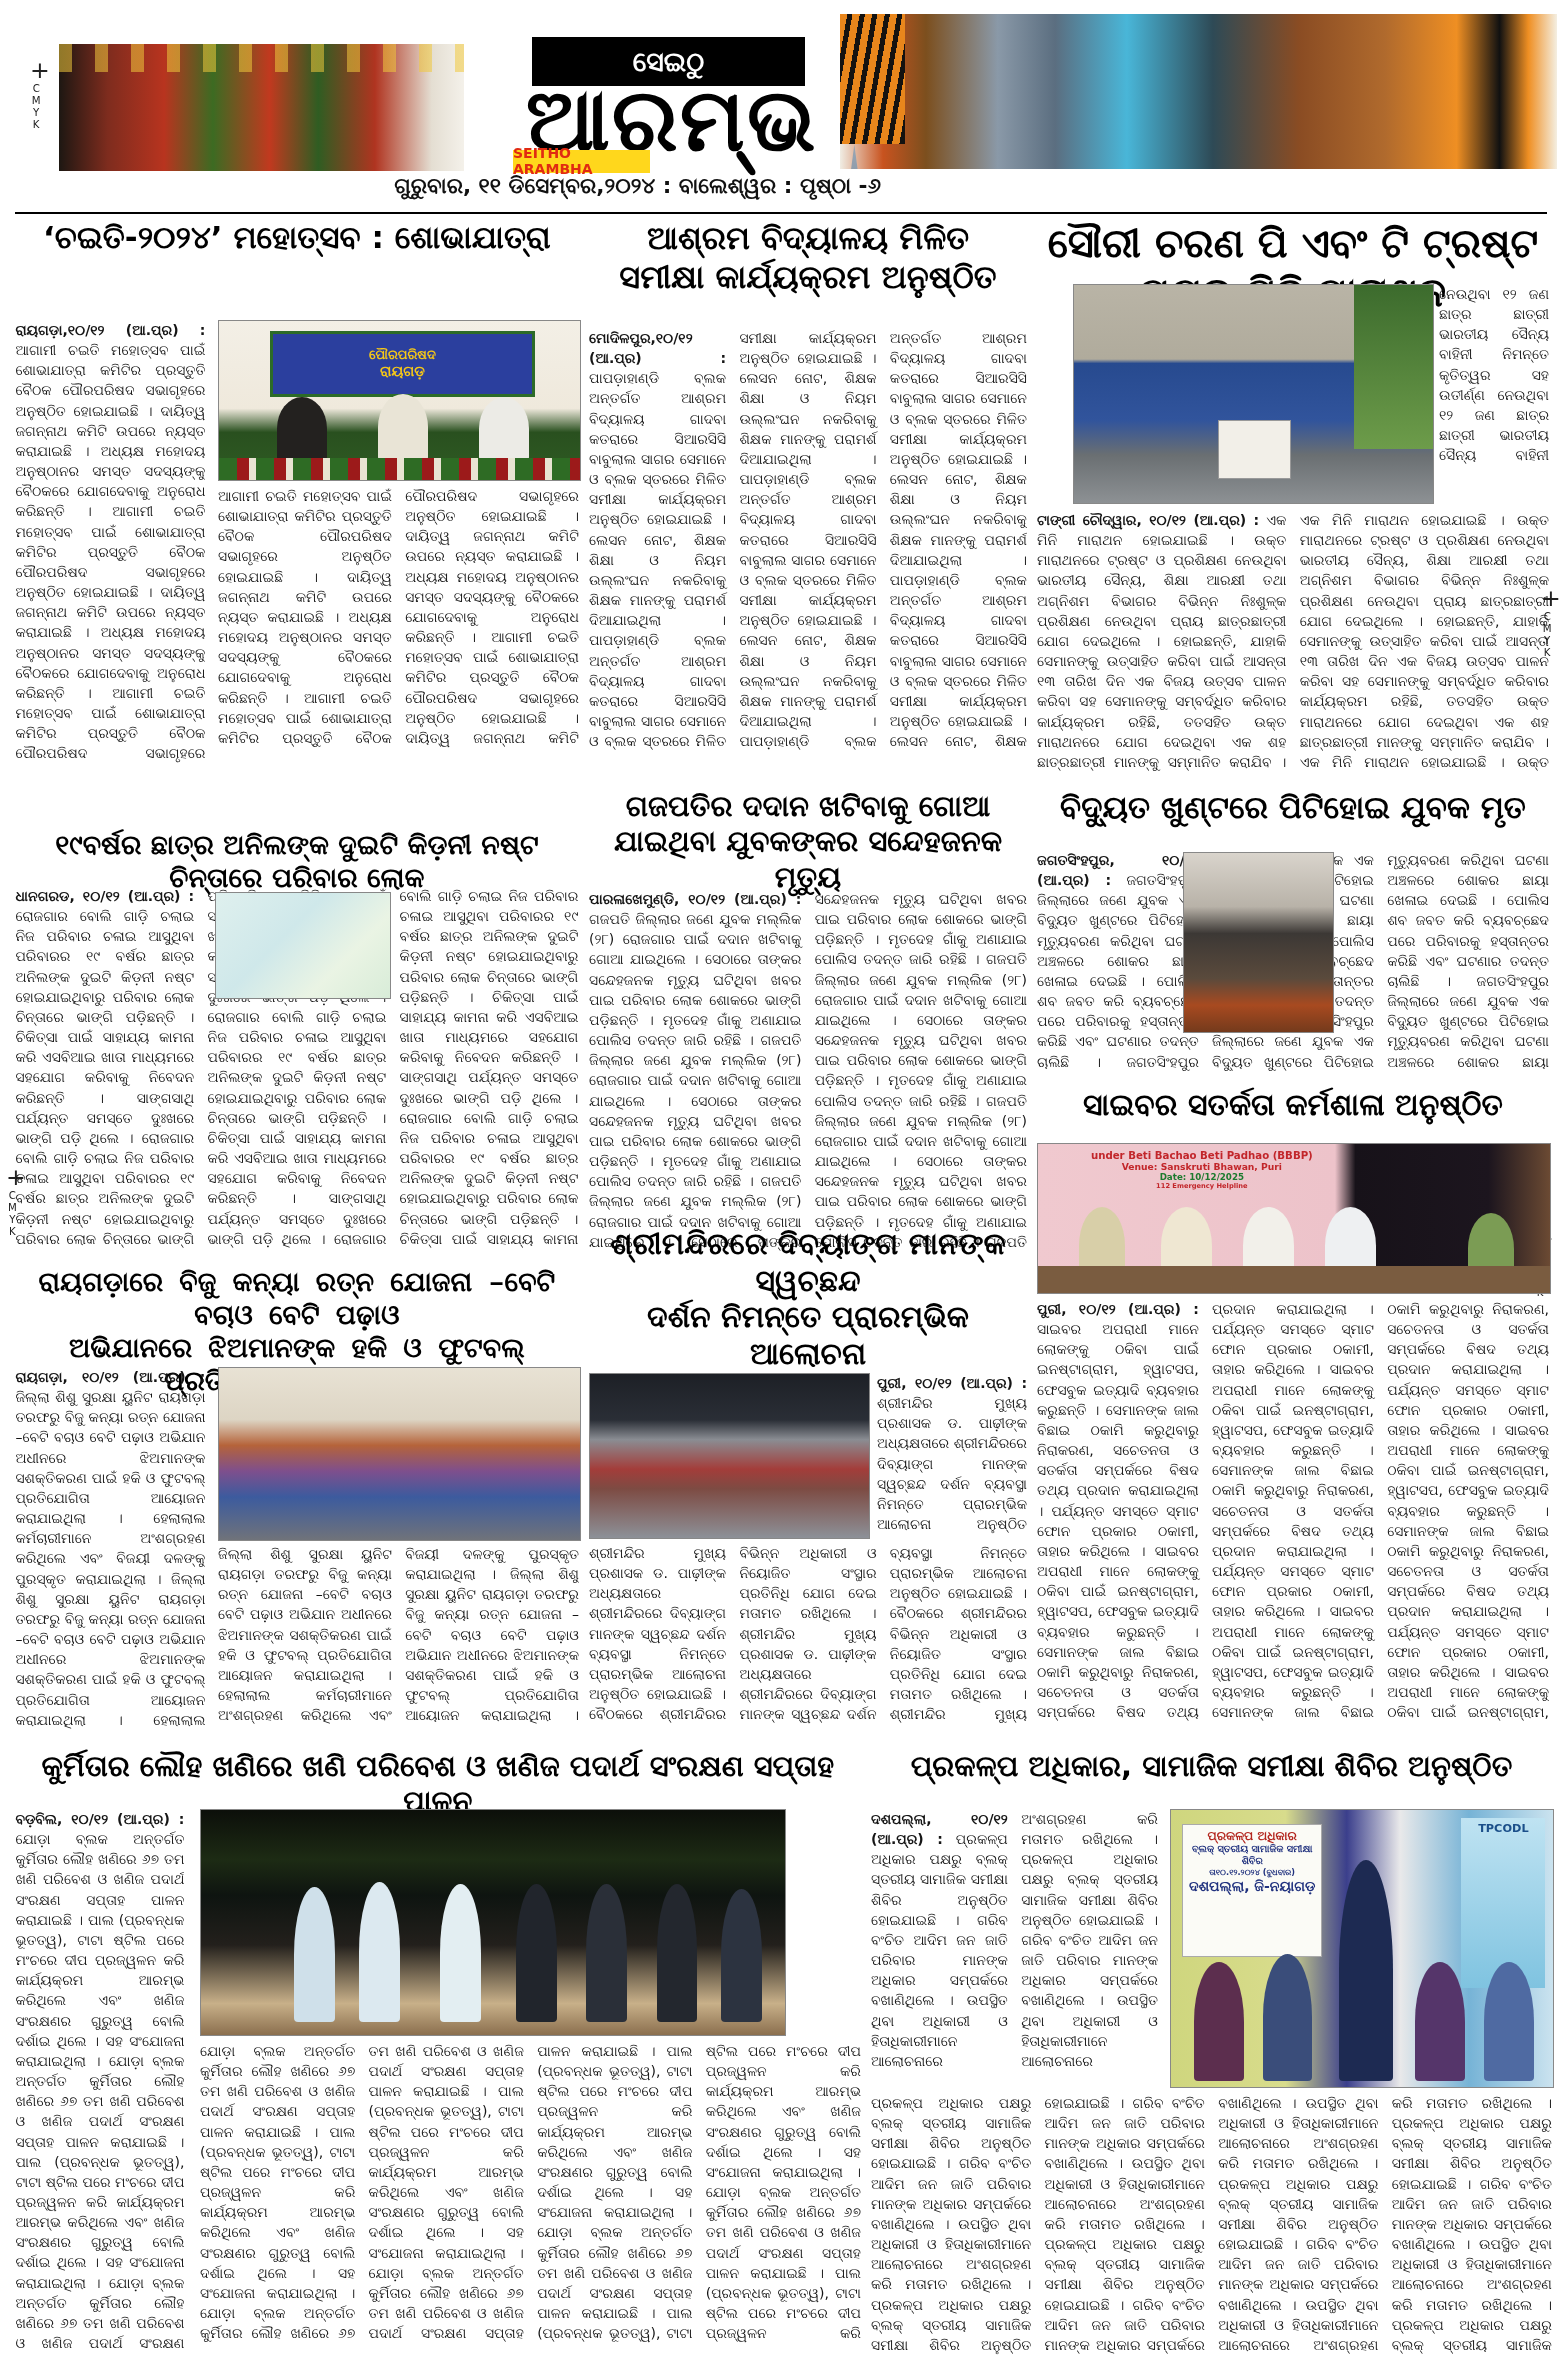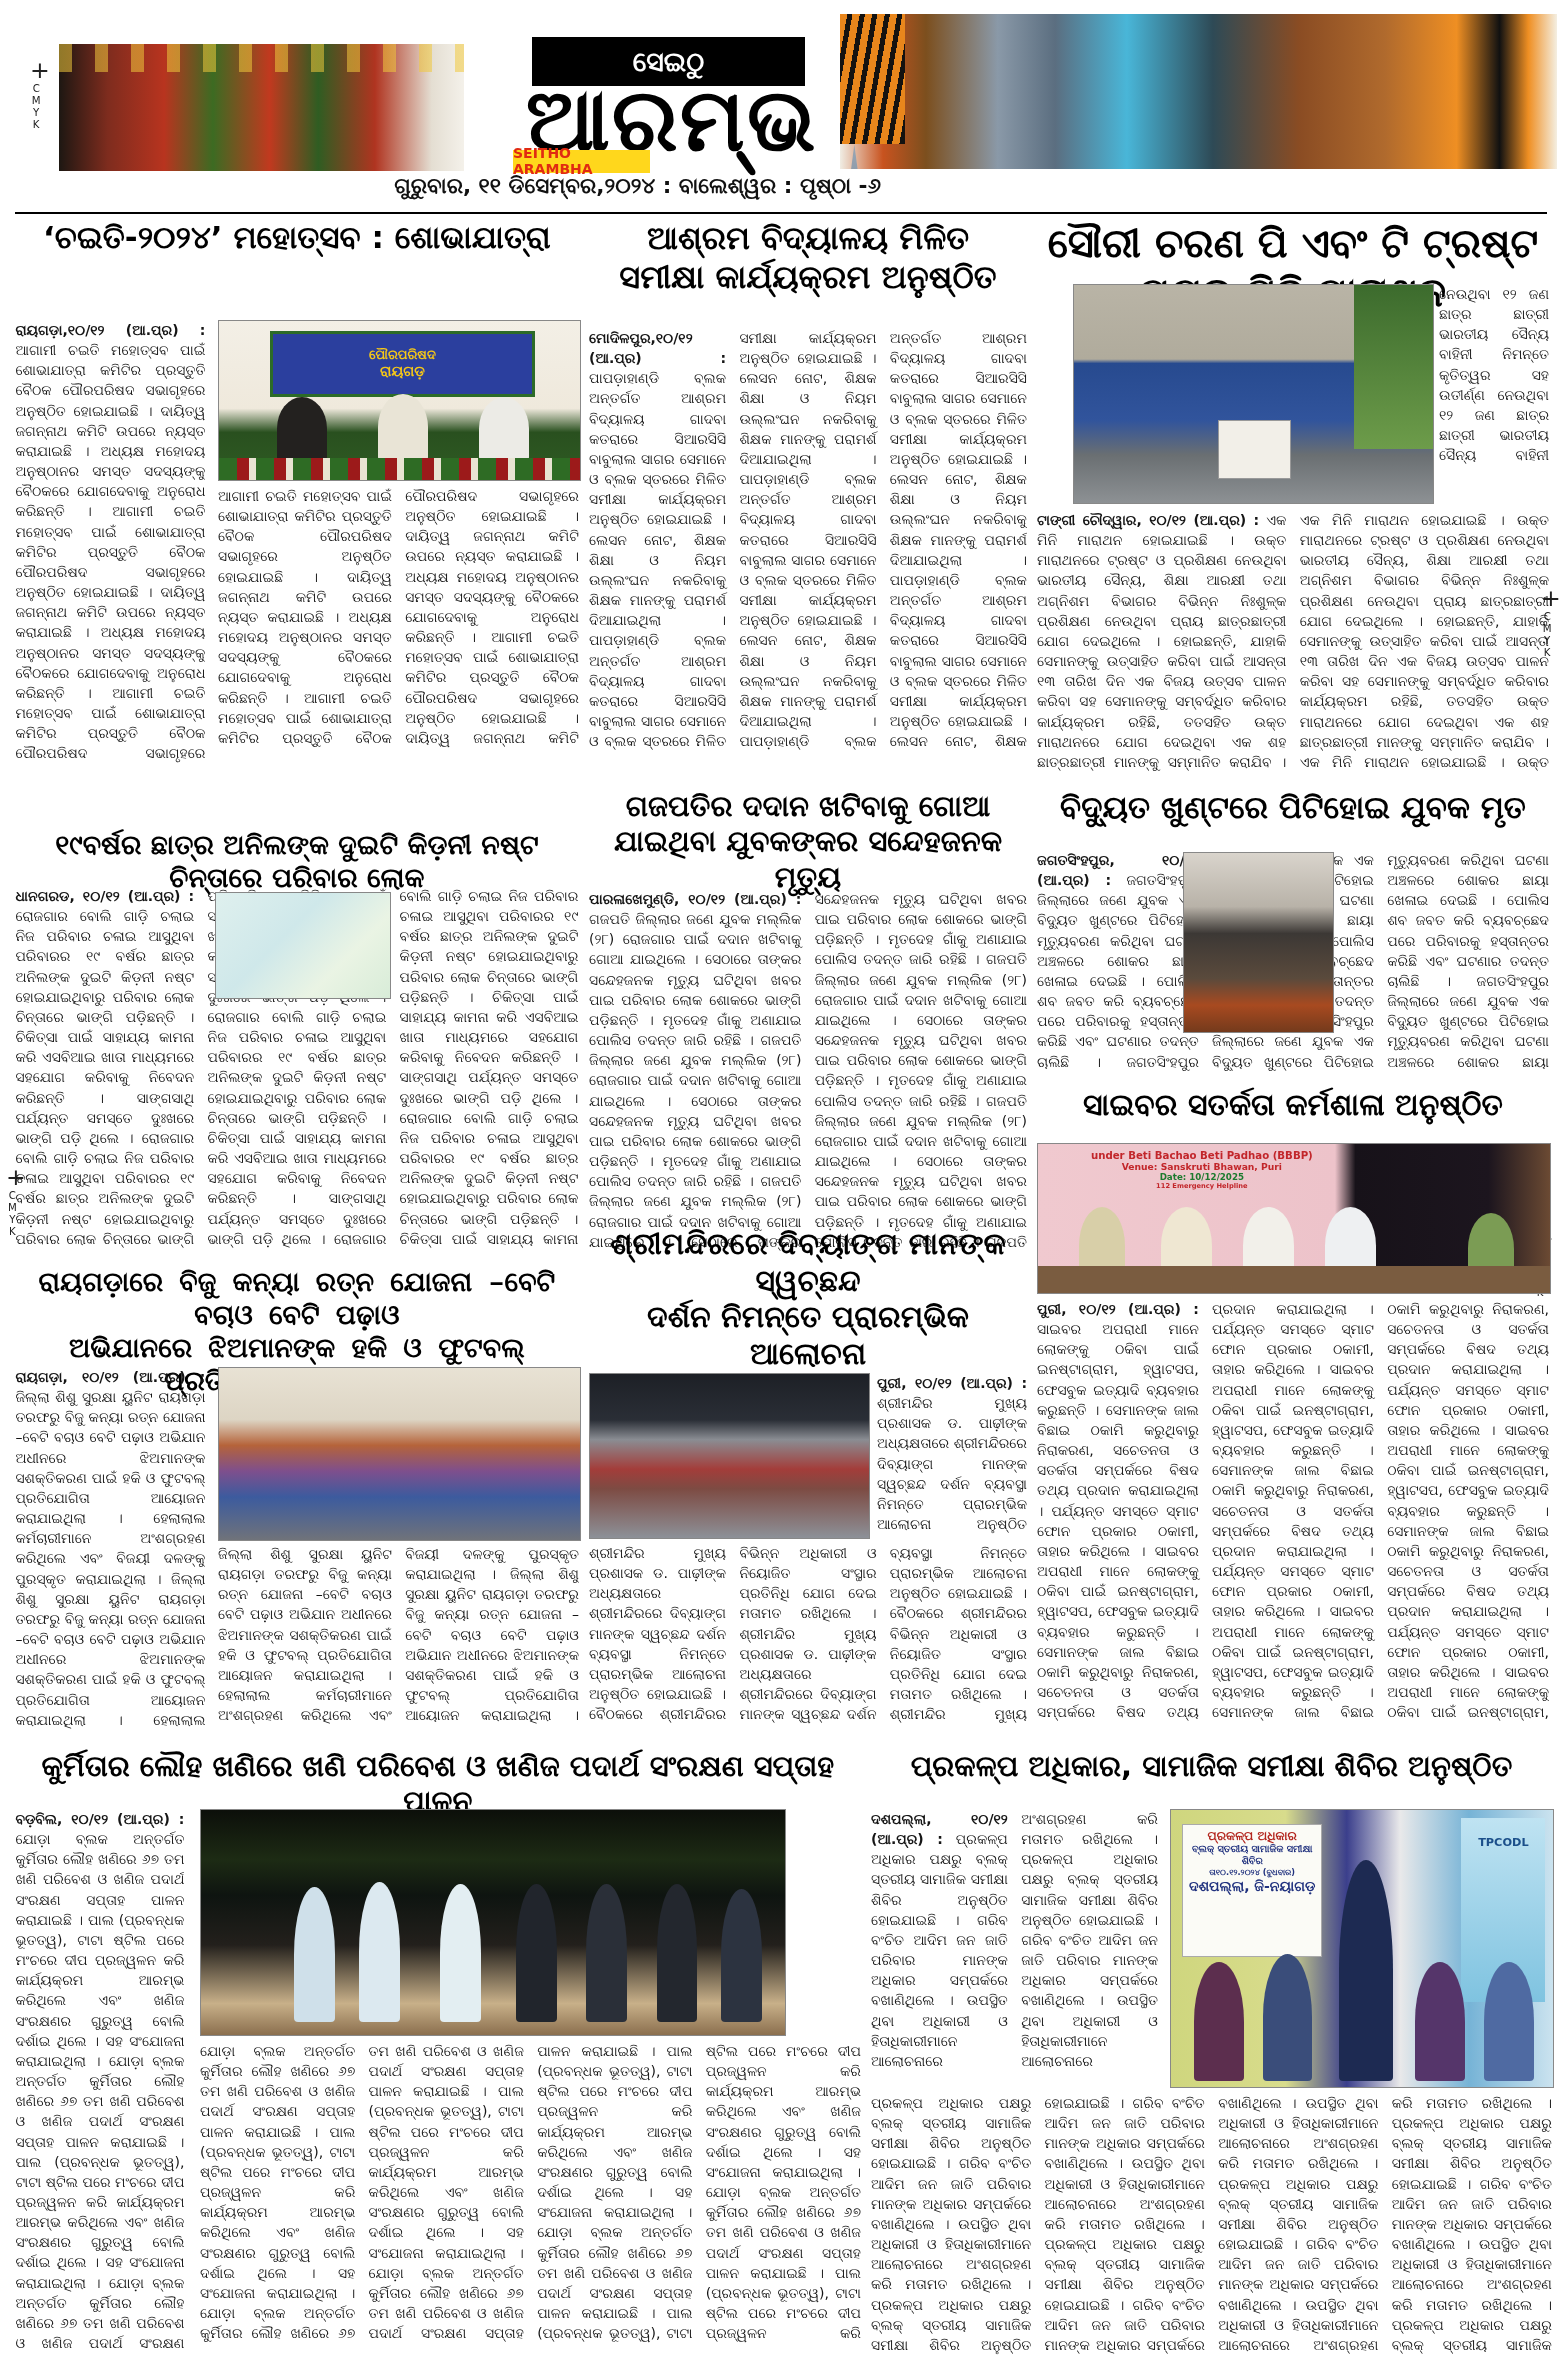--- a/index.html
+++ b/index.html
@@ -48,21 +48,21 @@
   .p-stage .bannertxt{position:absolute;left:4%;top:4%;width:56%;color:#c2262a;font-weight:bold;text-align:center;}
   .p-stage .bannertxt .grn{color:#1c7a2e;}
   .p-kids{background:linear-gradient(180deg,#e8e2d4 0%,#ddd5c4 30%,#b5633a 45%,#7e4f8d 60%,#3c5b9e 75%,#70737a 100%);}
   .p-conf{background:linear-gradient(180deg,#1d2026 0%,#2a2e36 28%,#8a8d93 40%,#a33d3a 58%,#7d4b43 70%,#8d9198 100%);}
   .p-night{background:linear-gradient(180deg,#0c0f0a 0%,#1d2b14 22%,#0e1410 38%,#23201c 60%,#c8b089 86%,#8b6f4e 100%);}
   .p-camp{background:linear-gradient(90deg,#cfd67e 0%,#d8dc8c 30%,#3b3f8c 46%,#e9e9ea 60%,#76b3d6 78%,#cbe3ef 100%);}
   .p-camp .wbanner{position:absolute;left:3%;top:5%;width:36%;height:46%;background:#fbfbf6;border:0.5px solid #aaa;
       color:#b3261e;font-weight:bold;text-align:center;padding-top:4.1px;}
   .p-camp .wbanner .blk{color:#20317e;}
   .p-camp .tpc{position:absolute;right:2%;top:3%;width:22%;height:60%;background:linear-gradient(180deg,#bfe3f2,#7fc3e0);
-      color:#1b4f8a;font-weight:bold;font-size:11.3px;text-align:center;padding-top:18px;}
+      color:#1b4f8a;font-weight:bold;font-size:11.3px;text-align:center;padding-top:4px;}
 </style>
 </head>
 <body>
 
 <div id="page">
 
   <div class="mark" style="left:30px;top:61px;">
     <div class="plus">+</div>
     <div class="vert">CMYK</div>
   </div>

